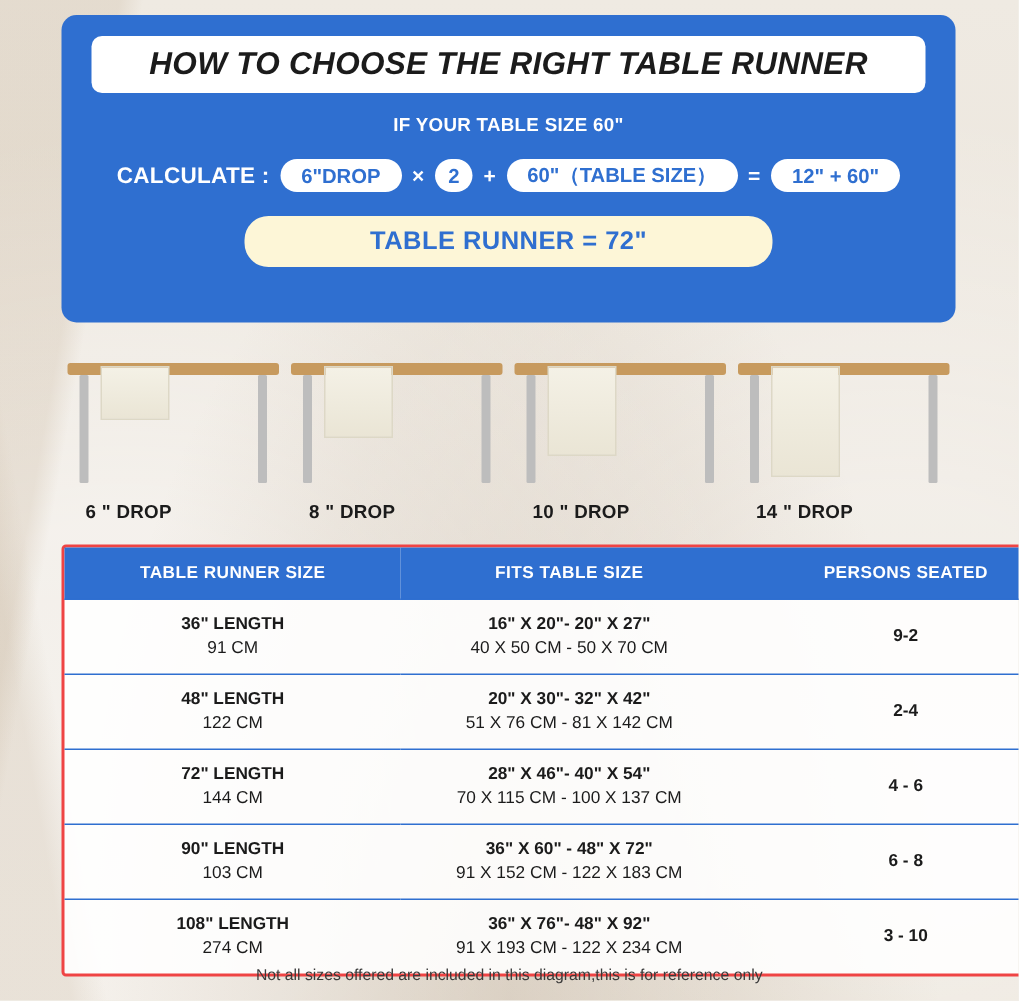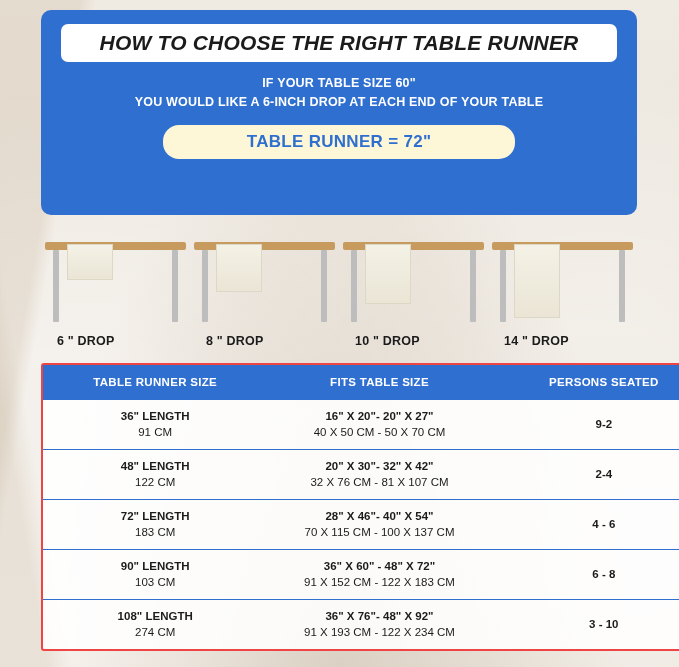--- a/index.html
+++ b/index.html
@@ -237,22 +237,31 @@
 <body>
 
 <div class="page">
   <div class="bg-photo"></div>
 
   <div class="top-panel">
     <div class="title-box">
       <span class="title-text">HOW TO CHOOSE THE RIGHT TABLE RUNNER</span>
     </div>
     <div class="sub-line1">IF YOUR TABLE SIZE 60"</div>
-    <div class="sub-line2">YOU WOULD LIKE A 6-INCH DROP AT EACH END OF YOUR TABLE</div>
-
+
+    <div class="calc-row">
+      <span class="calc-label">CALCULATE :</span>
+      <span class="pill">6"DROP</span>
+      <span class="op">×</span>
+      <span class="pill small">2</span>
+      <span class="op">+</span>
+      <span class="pill">60"（TABLE SIZE）</span>
+      <span class="op">=</span>
+      <span class="pill">12" + 60"</span>
+    </div>
 
     <div class="result-row">
       <div class="result-pill">TABLE RUNNER = 72"</div>
     </div>
   </div>
 
   <div class="drops">
 
     <div class="drop-cell" style="left:0px;">
       <div class="table-top"></div>
@@ -311,30 +320,30 @@
             <div class="persons">9-2</div>
           </td>
         </tr>
         <tr>
           <td class="col1">
             <div class="cell-l1">48" LENGTH</div>
             <div class="cell-l2">122 CM</div>
           </td>
           <td class="col2">
             <div class="cell-l1">20" X 30"- 32" X 42"</div>
-            <div class="cell-l2">32 X 76 CM - 81 X 107 CM</div>
+            <div class="cell-l2">51 X 76 CM - 81 X 142 CM</div>
           </td>
           <td class="col3">
             <div class="persons">2-4</div>
           </td>
         </tr>
         <tr>
           <td class="col1">
             <div class="cell-l1">72" LENGTH</div>
-            <div class="cell-l2">183 CM</div>
+            <div class="cell-l2">144 CM</div>
           </td>
           <td class="col2">
             <div class="cell-l1">28" X 46"- 40" X 54"</div>
             <div class="cell-l2">70 X 115 CM - 100 X 137 CM</div>
           </td>
           <td class="col3">
             <div class="persons">4 - 6</div>
           </td>
         </tr>
         <tr>
@@ -360,13 +369,14 @@
             <div class="cell-l2">91 X 193 CM - 122 X 234 CM</div>
           </td>
           <td class="col3">
             <div class="persons">3 - 10</div>
           </td>
         </tr>
       </tbody>
     </table>
   </div>
 
+  <div class="footnote">Not all sizes offered are included in this diagram,this is for reference only</div>
 </div>
 
 </body></html>

